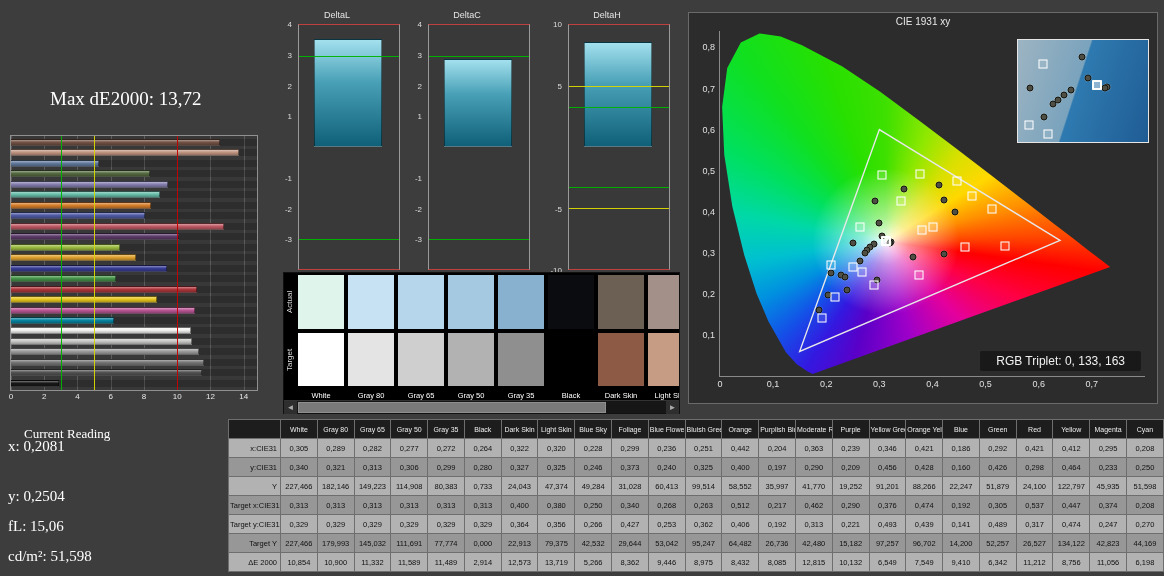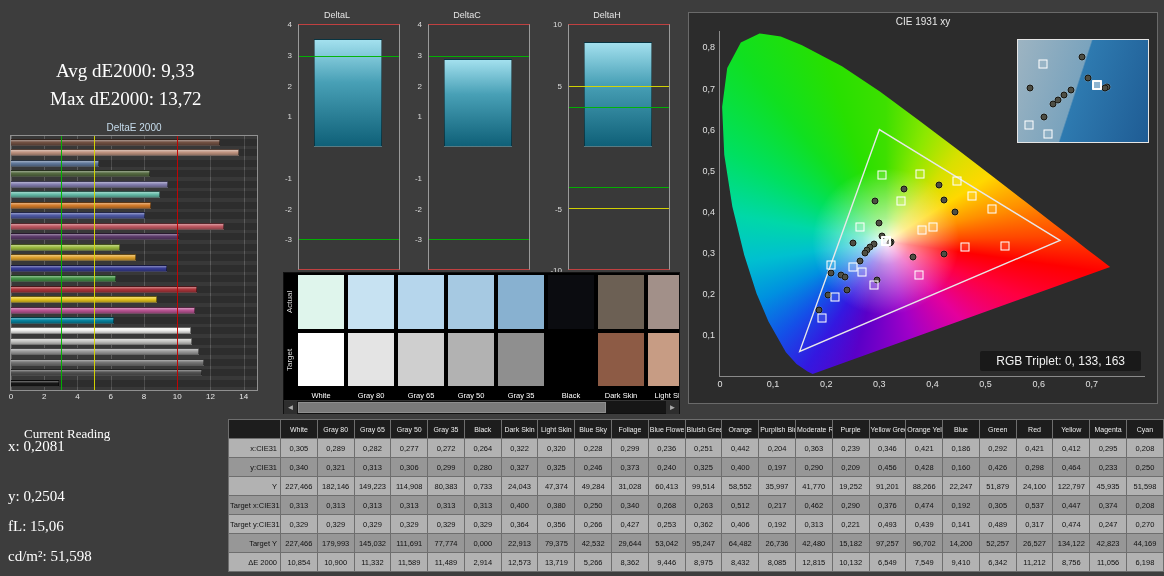--- a/index.html
+++ b/index.html
@@ -97,25 +97,23 @@
   #tbl td{color:#101010}
   #tbl td.rl{text-align:right;padding-right:3px}
   #tbl tbody tr:nth-child(odd){background:#b2b2b2}
   #tbl tbody tr:nth-child(even){background:#979797}
 </style>
 </head>
 <body>
 
 <div id="screen">
 
-  <div id="avg" class="serif">Avg dE2000: 9,33</div>
   <div id="max" class="serif">Max dE2000: 13,72</div>
 
   <div id="de-panel">
-    <div id="de-title">DeltaE 2000</div>
     <div id="de-plot">
         <div class="vline" style="left: 0%;"></div>
         <div class="vline" style="left: 13.5135%;"></div>
         <div class="vline" style="left: 27.027%;"></div>
         <div class="vline" style="left: 40.5405%;"></div>
         <div class="vline" style="left: 54.0541%;"></div>
         <div class="vline" style="left: 67.5676%;"></div>
         <div class="vline" style="left: 81.0811%;"></div>
         <div class="vline" style="left: 94.5946%;"></div>
         <div id="de-bars">

